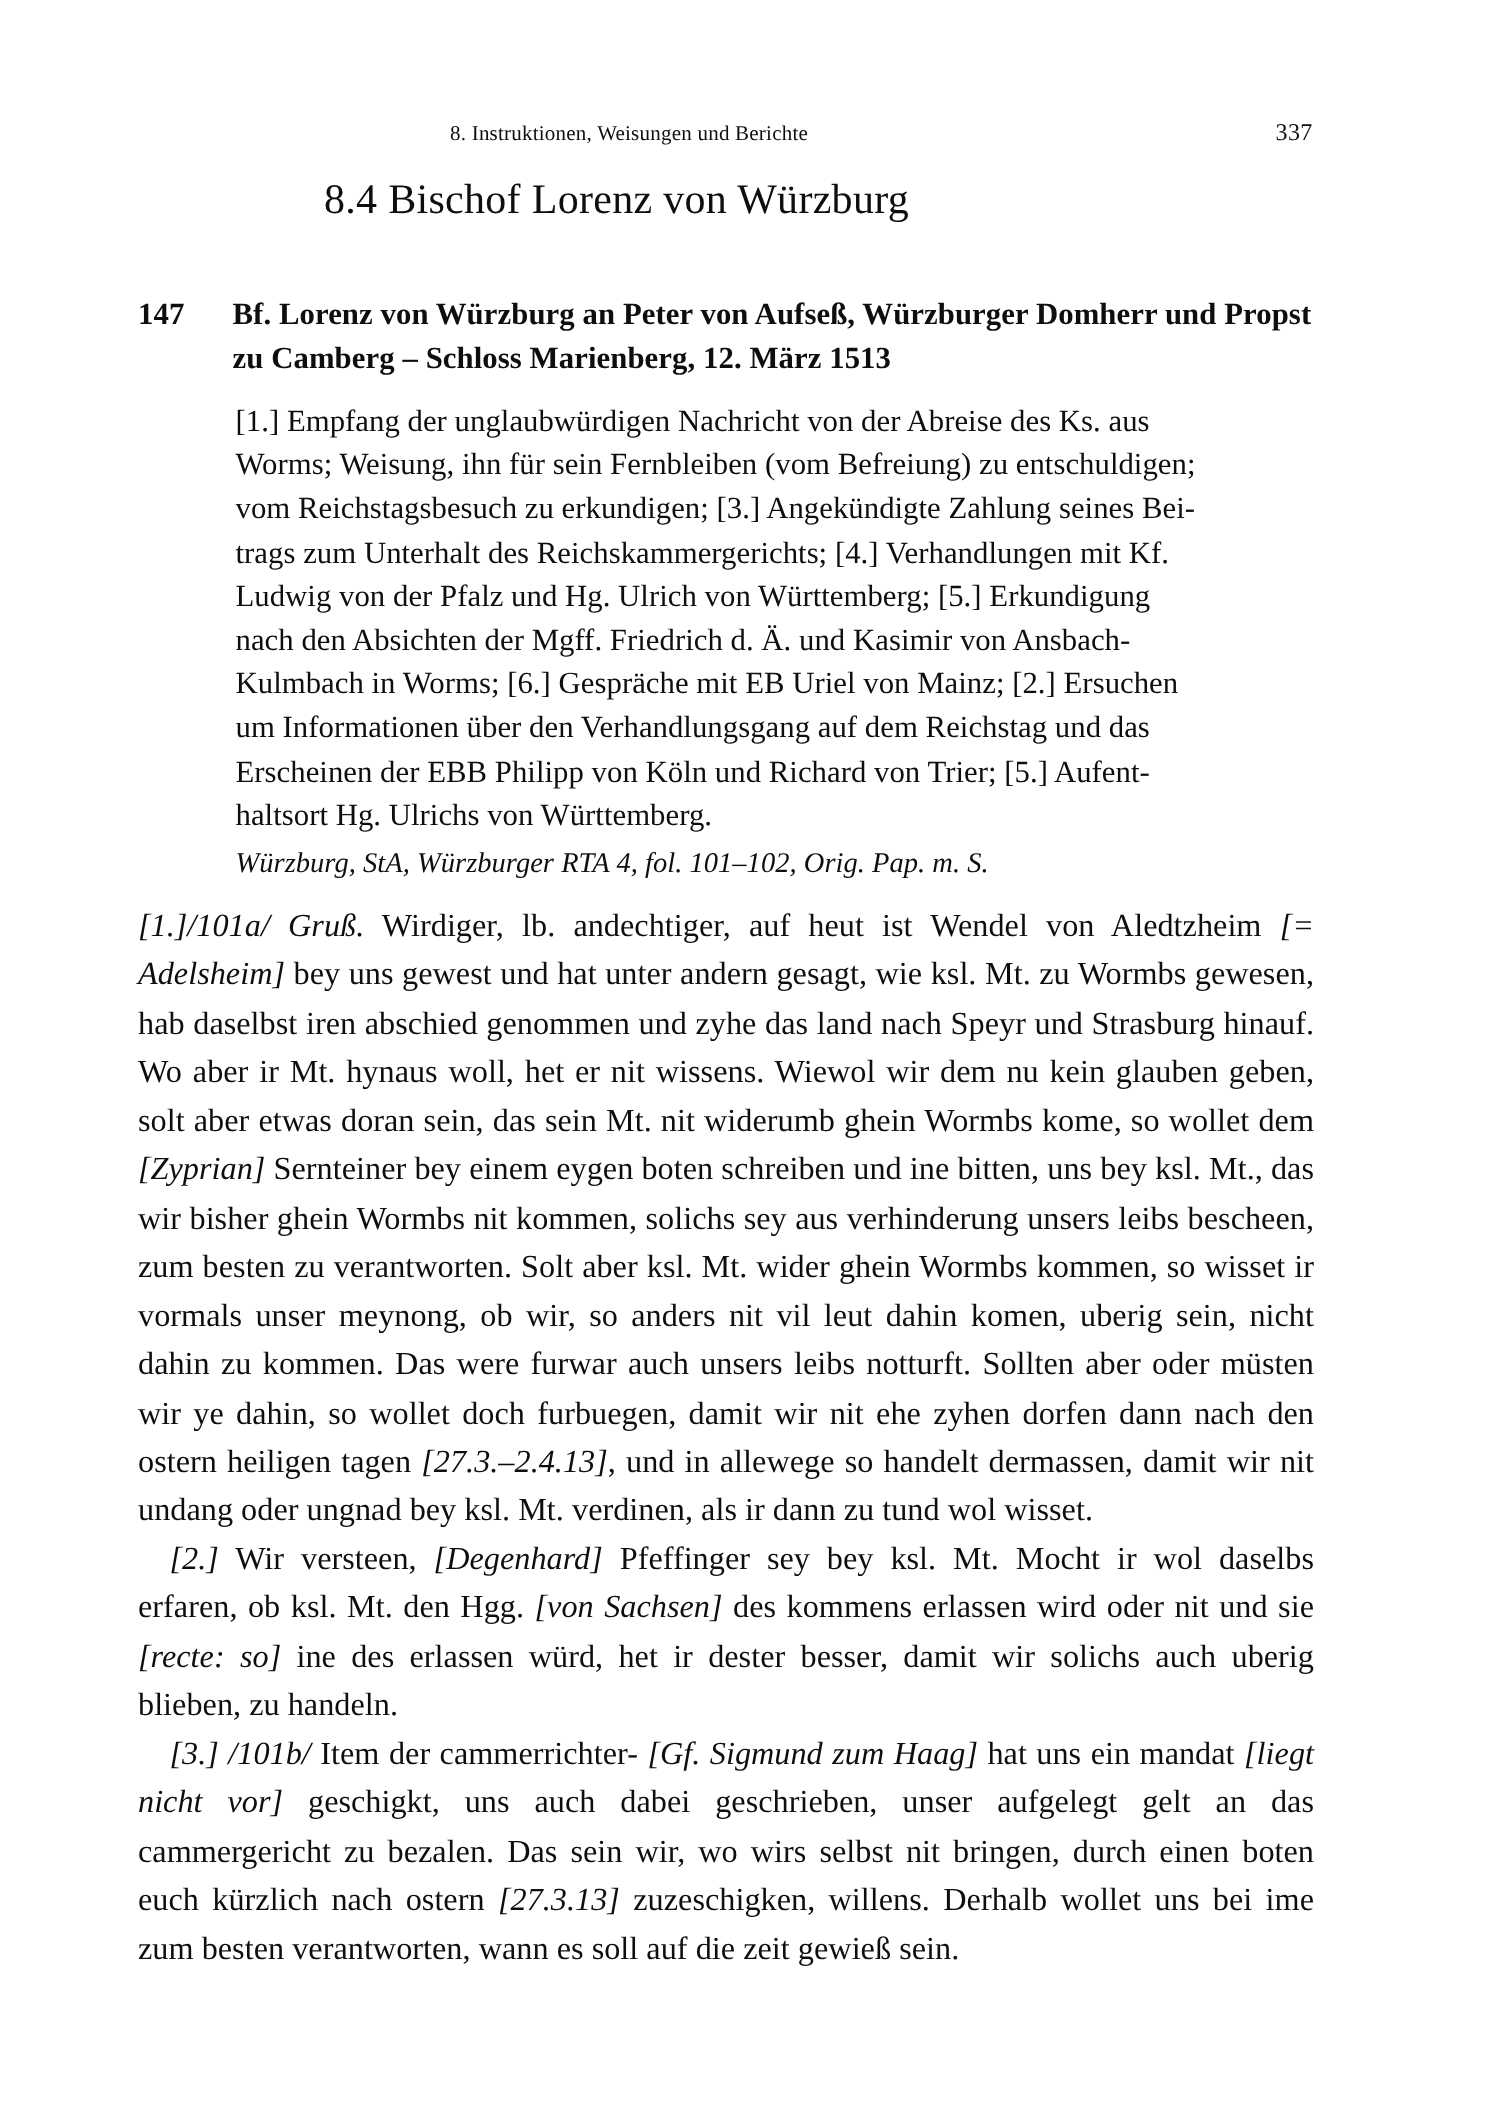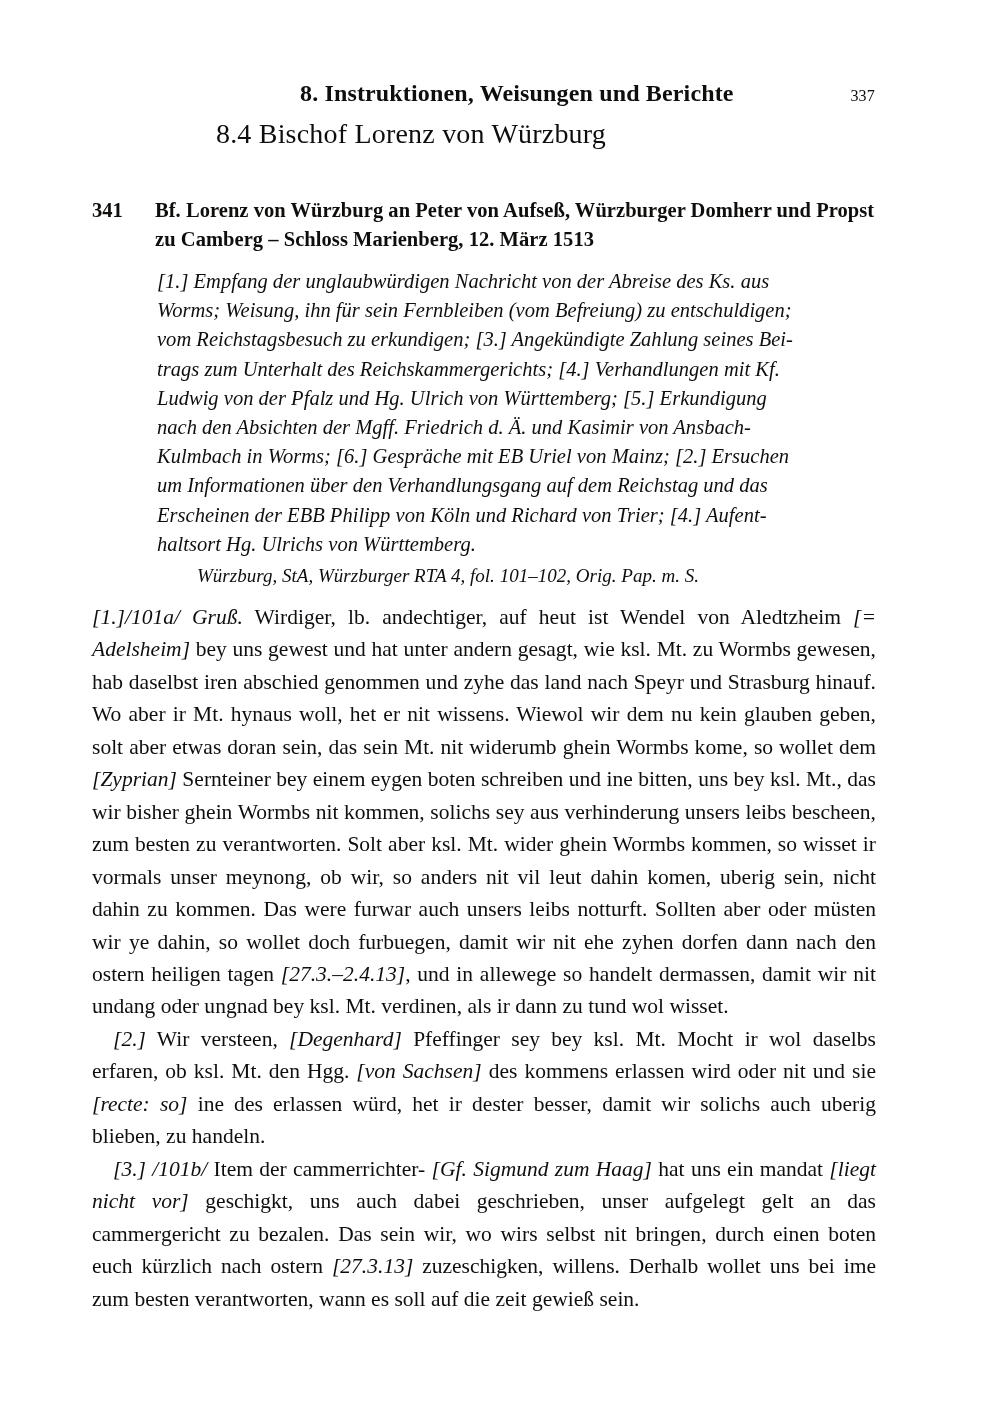--- a/index.html
+++ b/index.html
@@ -28,24 +28,23 @@
     position: absolute;
     left: 92px;
     top: 80px;
     width: 783px;
     height: 24px;
     display: flex;
     align-items: baseline;
     justify-content: space-between;
   }
   .runhead-title {
-    font-size: 24px;
+    font-size: 14px;
     letter-spacing: 0.15px;
     padding-left: 208px;
-    font-weight: bold;
   }
   .runhead-folio {
     font-size: 16px;
     letter-spacing: 0.2px;
   }
 
   
   .section-title {
     position: absolute;
     left: 0;
@@ -78,40 +77,38 @@
     display: block;
     margin-left: 63px;
   }
 
   
   .regest {
     position: absolute;
     left: 157px;
     top: 267px;
     width: 711px;
-    font-style: italic;
     font-size: 20.5px;
     line-height: 29.2px;
     text-align: justify;
     text-justify: inter-word;
     letter-spacing: 0.02px;
   }
   .regest > span { display: block; }
 
   
   .archref {
     position: absolute;
     left: 157px;
     top: 562px;
     width: 711px;
     font-style: italic;
     font-size: 19px;
     line-height: 27px;
     letter-spacing: 0.02px;
-    margin-left: 40px;
   }
 
   
   .body-text {
     position: absolute;
     left: 92px;
     top: 601px;
     width: 784px;
     font-size: 21.5px;
     line-height: 32.45px;
@@ -135,34 +132,34 @@
 <div class="page">
 
   <div class="runhead">
     <span class="runhead-title">8. Instruktionen, Weisungen und Berichte</span>
     <span class="runhead-folio">337</span>
   </div>
 
   <div class="section-title">8.4 Bischof Lorenz von Würzburg</div>
 
   <div class="entry-head">
-    <span class="num">341</span>
+    <span class="num">147</span>
     <span class="head-text">Bf. Lorenz von Würzburg an Peter von Aufseß, Würzburger Domherr und Propst zu Camberg – Schloss Marienberg, 12. März 1513</span>
   </div>
 
   <div class="regest">
     <span>[1.] Empfang der unglaubwürdigen Nachricht von der Abreise des Ks. aus</span>
     <span>Worms; Weisung, ihn für sein Fernbleiben (vom Befreiung) zu entschuldigen;</span>
     <span>vom Reichstagsbesuch zu erkundigen; [3.] Angekündigte Zahlung seines Bei-</span>
     <span>trags zum Unterhalt des Reichskammergerichts; [4.] Verhandlungen mit Kf.</span>
     <span>Ludwig von der Pfalz und Hg. Ulrich von Württemberg; [5.] Erkundigung</span>
     <span>nach den Absichten der Mgff. Friedrich d. Ä. und Kasimir von Ansbach-</span>
     <span>Kulmbach in Worms; [6.] Gespräche mit EB Uriel von Mainz; [2.] Ersuchen</span>
     <span>um Informationen über den Verhandlungsgang auf dem Reichstag und das</span>
-    <span>Erscheinen der EBB Philipp von Köln und Richard von Trier; [4.] Aufent-</span>
+    <span>Erscheinen der EBB Philipp von Köln und Richard von Trier; [5.] Aufent-</span>
     <span>haltsort Hg. Ulrichs von Württemberg.</span>
   </div>
 
   <div class="archref">Würzburg, StA, Würzburger RTA 4, fol. 101–102, Orig. Pap. m. S.</div>
 
   <div class="body-text">
 
     <p><i>[1.]</i><i>/101a/</i> <i>Gruß.</i><span> Wirdiger, lb. andechtiger, auf heut ist Wendel von Aledtzheim </span><i>[= Adelsheim]</i><span> bey uns gewest und hat unter andern gesagt, wie ksl. Mt. zu Wormbs gewesen, hab daselbst iren abschied genommen und zyhe das land nach Speyr und Strasburg hinauf. Wo aber ir Mt. hynaus woll, het er nit wissens. Wiewol wir dem nu kein glauben geben, solt aber etwas doran sein, das sein Mt. nit widerumb ghein Wormbs kome, so wollet dem </span><i>[Zyprian]</i><span> Sernteiner bey einem eygen boten schreiben und ine bitten, uns bey ksl. Mt., das wir bisher ghein Wormbs nit kommen, solichs sey aus verhinderung unsers leibs bescheen, zum besten zu verantworten. Solt aber ksl. Mt. wider ghein Wormbs kommen, so wisset ir vormals unser meynong, ob wir, so anders nit vil leut dahin komen, uberig sein, nicht dahin zu kommen. Das were furwar auch unsers leibs notturft. Sollten aber oder müsten wir ye dahin, so wollet doch furbuegen, damit wir nit ehe zyhen dorfen dann nach den ostern heiligen tagen </span><i>[27.3.–2.4.13]</i><span>, und in allewege so handelt dermassen, damit wir nit undang oder ungnad bey ksl. Mt. verdinen, als ir dann zu tund wol wisset.</span></p>
 
     <p><i>[2.]</i><span> Wir versteen, </span><i>[Degenhard]</i><span> Pfeffinger sey bey ksl. Mt. Mocht ir wol daselbs erfaren, ob ksl. Mt. den Hgg. </span><i>[von Sachsen]</i><span> des kommens erlassen wird oder nit und sie </span><i>[recte: so]</i><span> ine des erlassen würd, het ir dester besser, damit wir solichs auch uberig blieben, zu handeln.</span></p>

